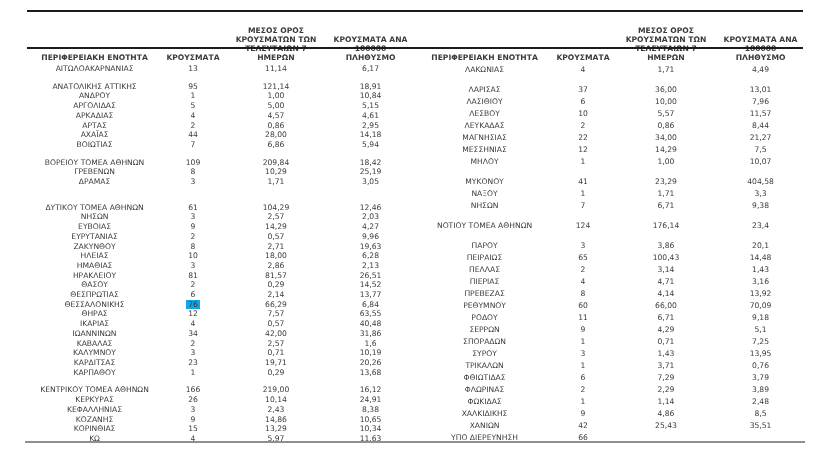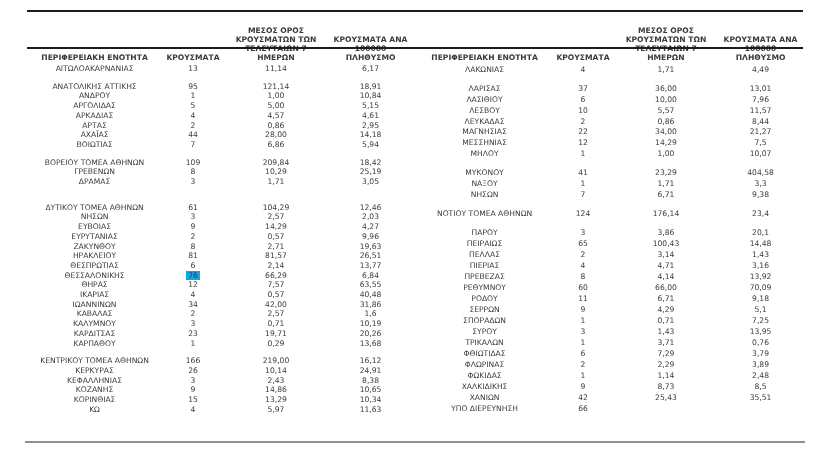--- a/index.html
+++ b/index.html
@@ -164,24 +164,42 @@
               <td><span>0,57</span></td>
               <td><span>9,96</span></td>
             </tr>
             <tr>
               <td><span>ΖΑΚΥΝΘΟΥ</span></td>
               <td><span>8</span></td>
               <td><span>2,71</span></td>
               <td><span>19,63</span></td>
             </tr>
             <tr>
+              <td><span>ΗΛΕΙΑΣ</span></td>
+              <td><span>10</span></td>
+              <td><span>18,00</span></td>
+              <td><span>6,28</span></td>
+            </tr>
+            <tr>
+              <td><span>ΗΜΑΘΙΑΣ</span></td>
+              <td><span>3</span></td>
+              <td><span>2,86</span></td>
+              <td><span>2,13</span></td>
+            </tr>
+            <tr>
               <td><span>ΗΡΑΚΛΕΙΟΥ</span></td>
               <td><span>81</span></td>
               <td><span>81,57</span></td>
               <td><span>26,51</span></td>
+            </tr>
+            <tr>
+              <td><span>ΘΑΣΟΥ</span></td>
+              <td><span>2</span></td>
+              <td><span>0,29</span></td>
+              <td><span>14,52</span></td>
             </tr>
             <tr>
               <td><span>ΘΕΣΠΡΩΤΙΑΣ</span></td>
               <td><span>6</span></td>
               <td><span>2,14</span></td>
               <td><span>13,77</span></td>
             </tr>
             <tr>
               <td><span>ΘΕΣΣΑΛΟΝΙΚΗΣ</span></td>
               <td><span class="hl">76</span></td>
@@ -452,21 +470,21 @@
             </tr>
             <tr>
               <td><span>ΦΩΚΙΔΑΣ</span></td>
               <td><span>1</span></td>
               <td><span>1,14</span></td>
               <td><span>2,48</span></td>
             </tr>
             <tr>
               <td><span>ΧΑΛΚΙΔΙΚΗΣ</span></td>
               <td><span>9</span></td>
-              <td><span>8,73</span></td>
+              <td><span>4,86</span></td>
               <td><span>8,5</span></td>
             </tr>
             <tr>
               <td><span>ΧΑΝΙΩΝ</span></td>
               <td><span>42</span></td>
               <td><span>25,43</span></td>
               <td><span>35,51</span></td>
             </tr>
             <tr>
               <td><span>ΥΠΟ ΔΙΕΡΕΥΝΗΣΗ</span></td>

